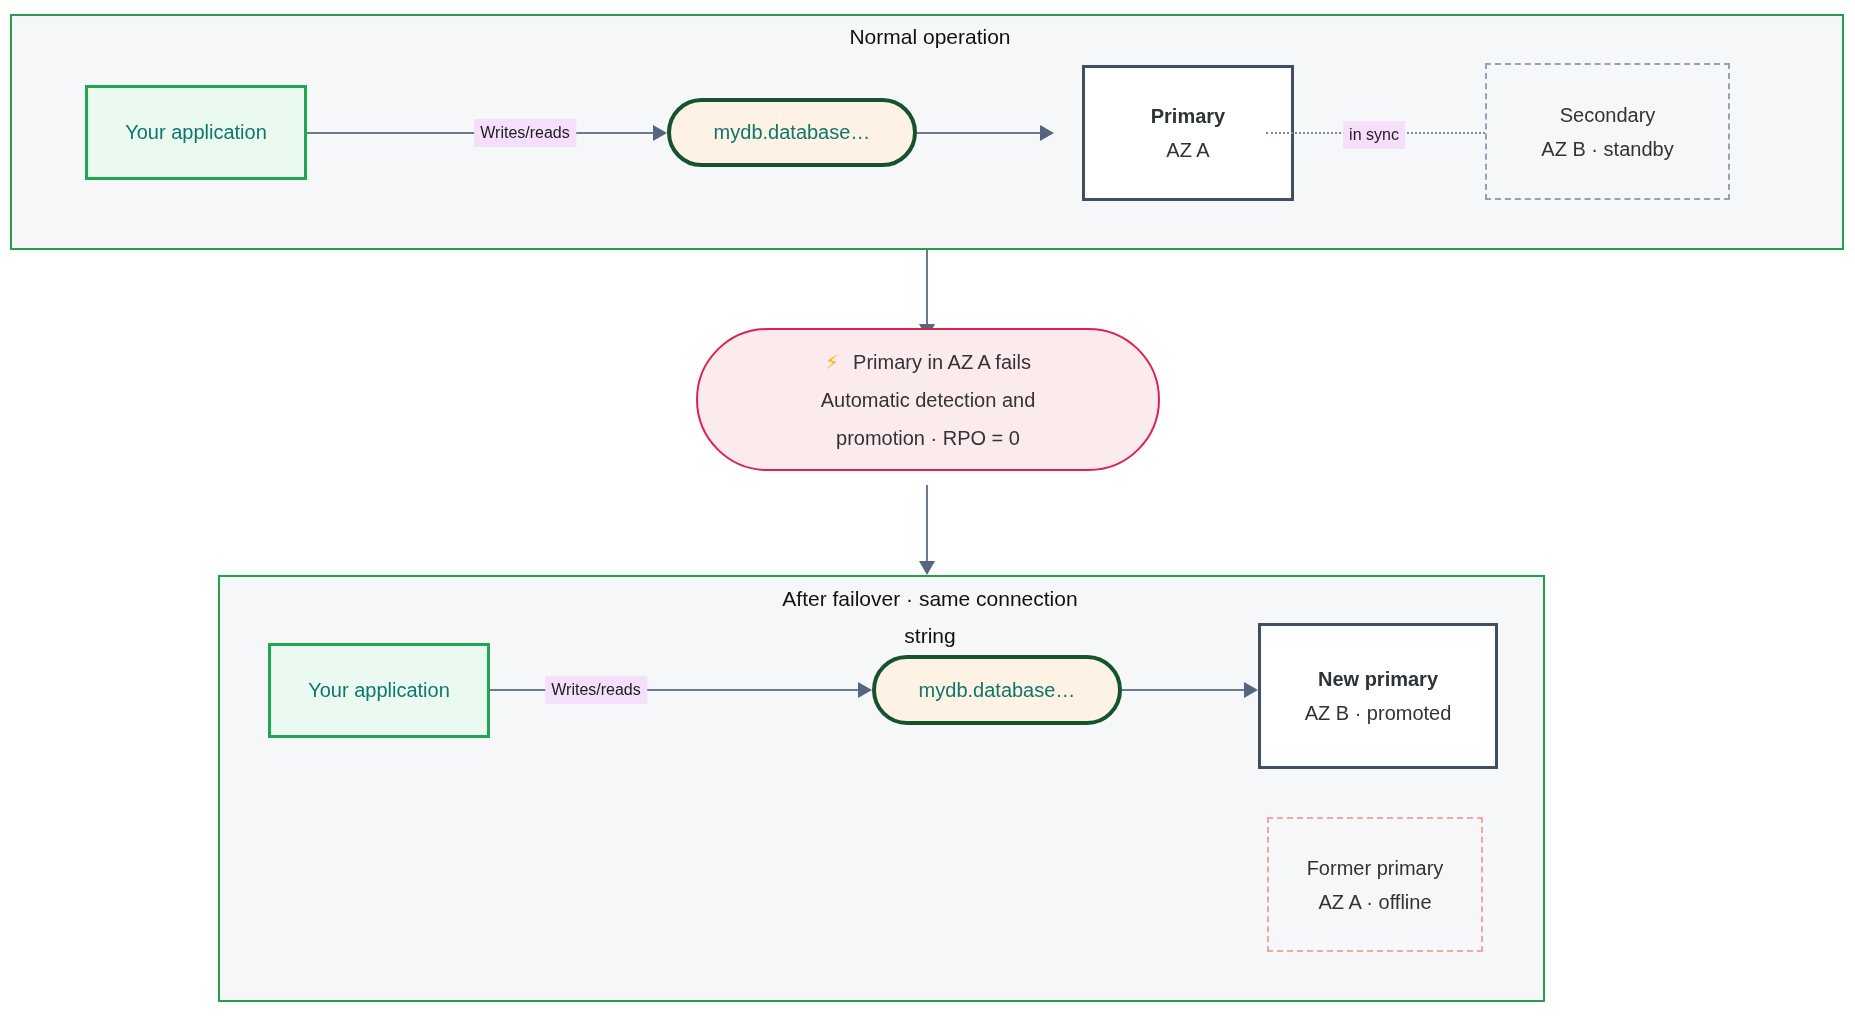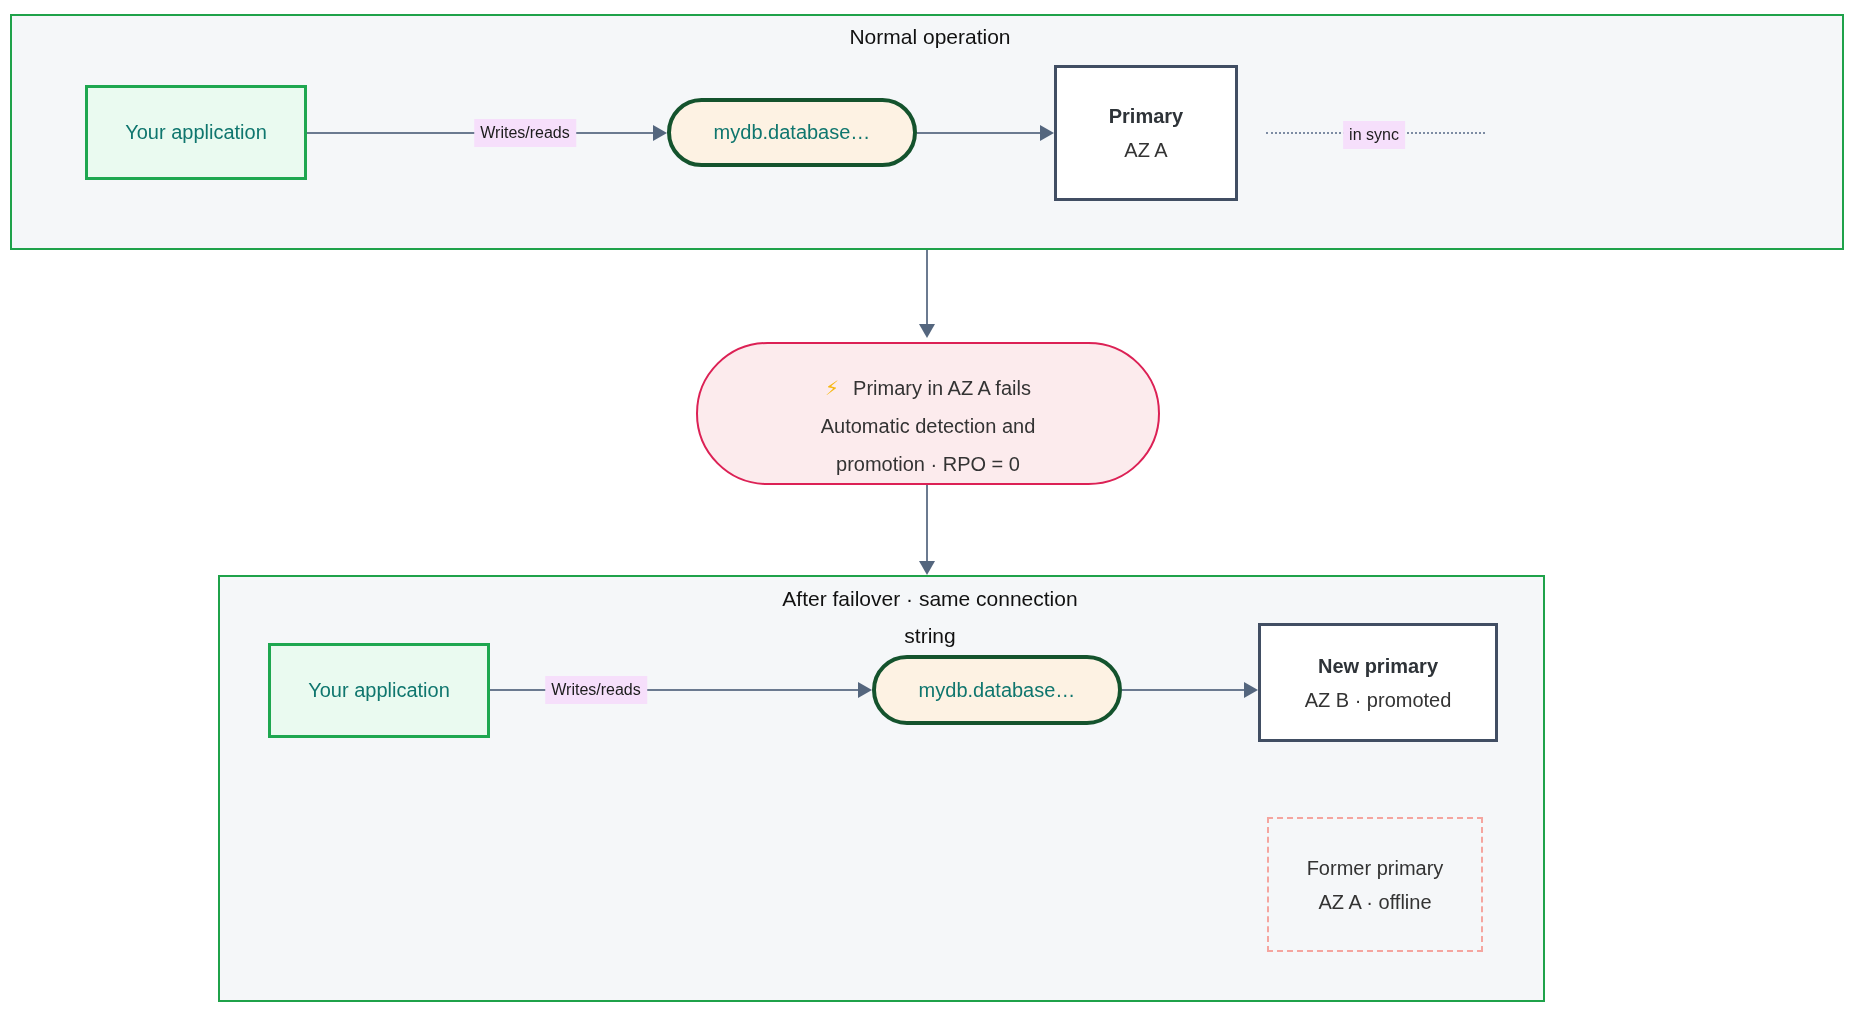--- a/index.html
+++ b/index.html
@@ -57,34 +57,38 @@
   </div>
   <div class="ah-right" style="left:653px;top:125px;"></div>
 
   <div class="node dns-node" style="left:667px;top:98px;width:250px;height:69px;">
     <div class="single">mydb.database…</div>
   </div>
 
   <div class="h-edge" style="left:917px;top:132px;width:123px;"></div>
   <div class="ah-right" style="left:1040px;top:125px;"></div>
 
-  <div class="node solid-node" style="left:1054px;top:65px;width:184px;height:136px;">
+  <div class="node solid-node" style="left:1082px;top:65px;width:212px;height:136px;">
     <div class="t1">Primary</div>
     <div class="t2">AZ A</div>
   </div>
 
   <div class="h-edge dotted" style="left:1266px;top:132px;width:219px;">
     <span class="edge-label" style="left:108px;">in sync</span>
   </div>
 
+  <div class="node dashed-blue-node" style="left:1485px;top:63px;width:245px;height:137px;">
+    <div class="t2">Secondary</div>
+    <div class="t2">AZ B · standby</div>
+  </div>
 
   <div class="v-edge" style="left:926px;top:250px;height:74px;"></div>
   <div class="ah-down" style="left:919px;top:324px;"></div>
 
-  <div class="node alert-node" style="left:696px;top:342px;width:464px;height:143px;justify-content:flex-end;">
+  <div class="node alert-node" style="left:696px;top:328px;width:464px;height:143px;">
     <div class="line">
       <span class="bolt">⚡</span><span>Primary in AZ A fails</span>
     </div>
     <div class="line">Automatic detection and</div>
     <div class="line">promotion · RPO = 0</div>
   </div>
 
   <div class="v-edge" style="left:926px;top:485px;height:76px;"></div>
   <div class="ah-down" style="left:919px;top:561px;"></div>
 
@@ -103,21 +107,21 @@
   </div>
   <div class="ah-right" style="left:858px;top:682px;"></div>
 
   <div class="node dns-node" style="left:872px;top:655px;width:250px;height:70px;">
     <div class="single">mydb.database…</div>
   </div>
 
   <div class="h-edge" style="left:1122px;top:689px;width:122px;"></div>
   <div class="ah-right" style="left:1244px;top:682px;"></div>
 
-  <div class="node solid-node" style="left:1258px;top:623px;width:240px;height:119px;">
+  <div class="node solid-node" style="left:1258px;top:623px;width:240px;height:146px;">
     <div class="t1">New primary</div>
     <div class="t2">AZ B · promoted</div>
   </div>
 
   <div class="node dashed-red-node" style="left:1267px;top:817px;width:216px;height:135px;text-align:right;">
     <div class="t2">Former primary</div>
     <div class="t2">AZ A · offline</div>
   </div>
 
 </div>

